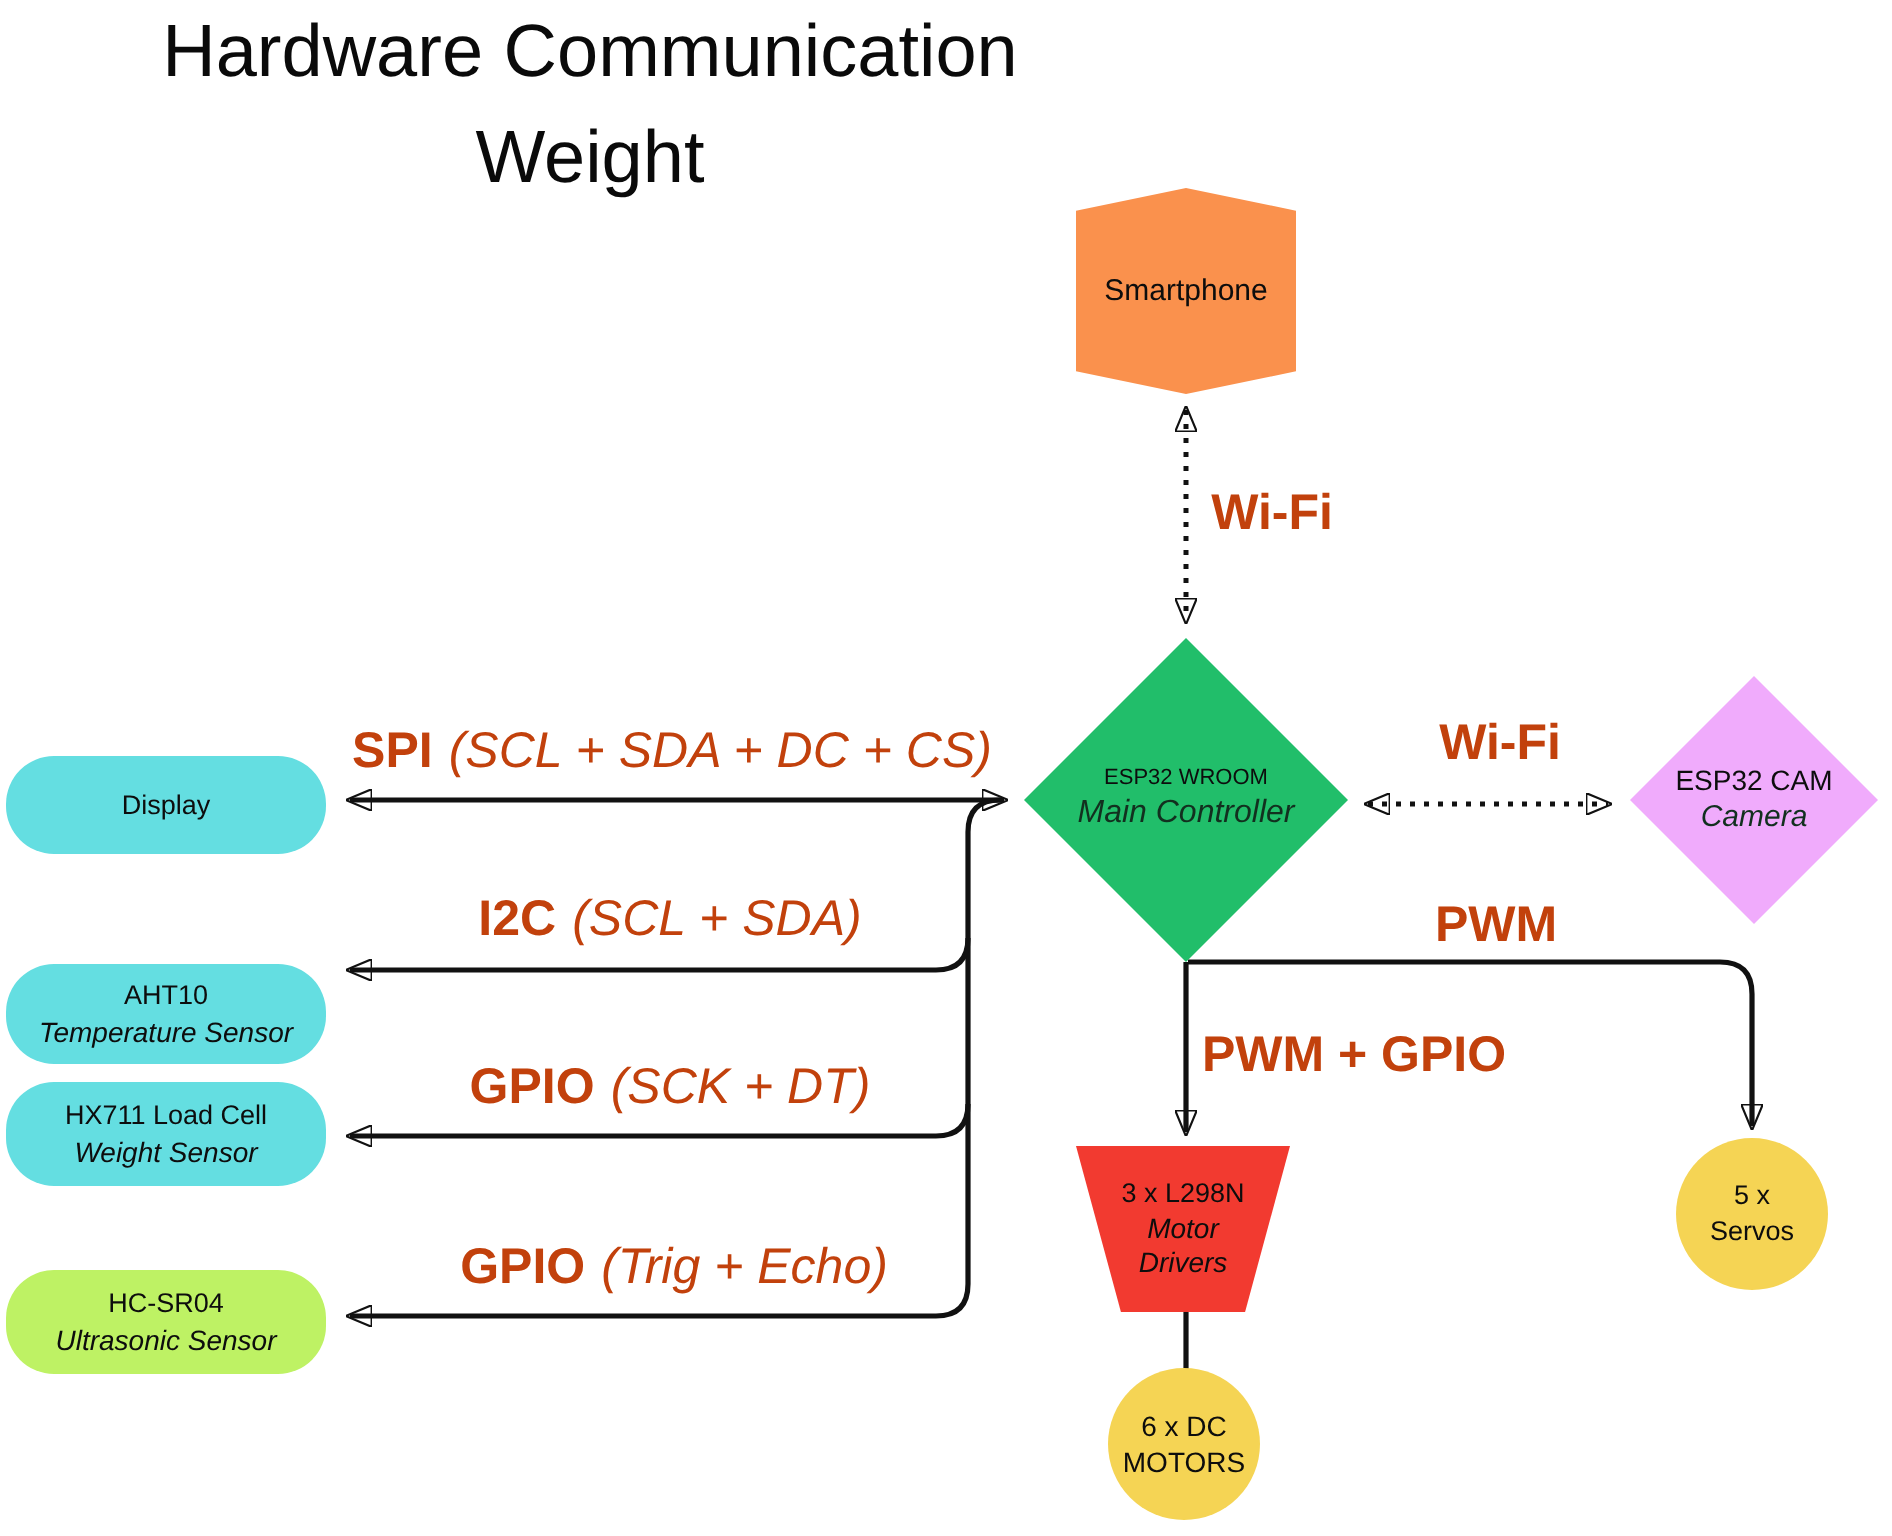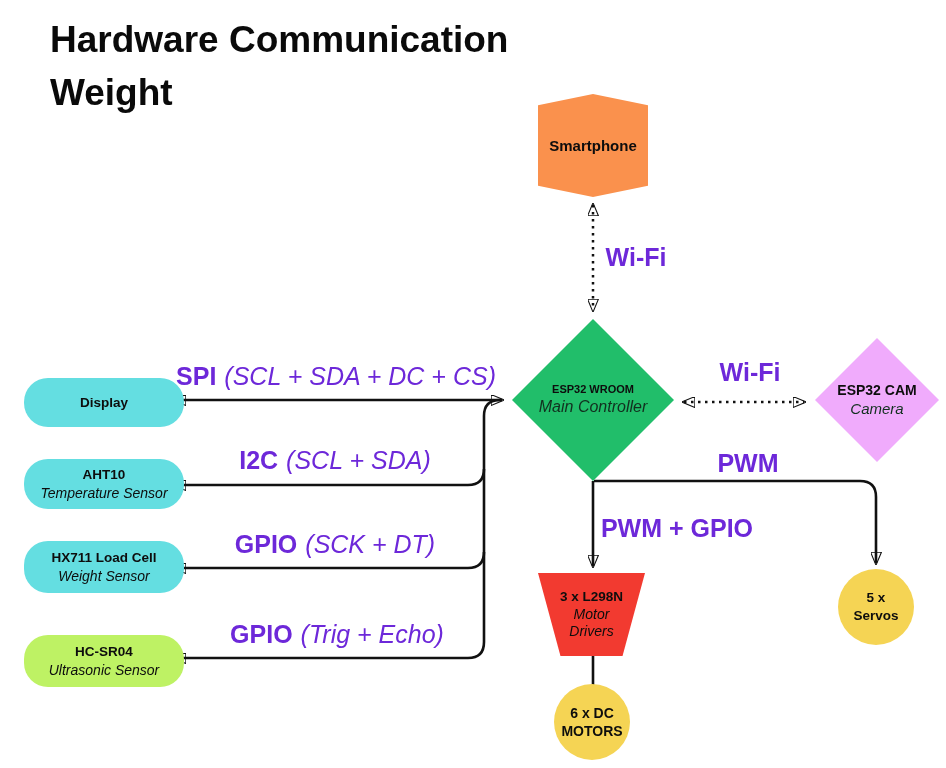--- a/index.html
+++ b/index.html
@@ -5,62 +5,62 @@
   * { margin:0; padding:0; box-sizing:border-box; }
   html,body { background:#ffffff; }
   body { font-family:"Liberation Sans", sans-serif; color:#0d0d0d; }
   .canvas { position:relative; width:946px; height:768px; background:#ffffff; overflow:hidden; }
 
   .wires { position:absolute; left:0; top:0; width:946px; height:768px; }
   .wires path, .wires line { stroke:#111; fill:none; }
   .solid { stroke-width:2.6; }
   .dotted { stroke-width:2.5; stroke-dasharray:2.5 4.5; }
 
-  .title { position:absolute; left:50px; top:14px; width:490px; 
-           font-size:37px; font-weight:bold; line-height:1.42; color:#0a0a0a; }
+  .title { position:absolute; left:50px; top:0px; width:490px; text-align:center;
+           font-size:37px; font-weight:normal; line-height:1.42; color:#0a0a0a; }
   .title span { display:block; }
 
   .node { position:absolute; display:flex; flex-direction:column; align-items:center;
           justify-content:center; text-align:center; line-height:1.3; }
-  .node .t { font-weight:bold; font-size:14px; }
+  .node .t { font-weight:normal; font-size:14px; }
   .node .s { font-style:italic; font-size:14.5px; }
 
   .hex { left:538px; top:94px; width:110px; height:103px;
          clip-path:polygon(50% 0%,100% 11%,100% 89%,50% 100%,0% 89%,0% 11%); }
   .hex .t { font-size:15px; }
 
   .diamond { clip-path:polygon(50% 0%,100% 50%,50% 100%,0% 50%); }
   .wroom { left:512px; top:319px; width:162px; height:162px; }
   .wroom .t { font-size:11px; }
   .wroom .s, .cam .s { font-size:16px; color:#12301f; }
   .cam { left:815px; top:338px; width:124px; height:124px; }
   .cam .t { font-size:14px; }
   .cam .s { font-size:15px; }
 
-  .pill { left:24px; width:160px; border-radius:24px; }
+  .pill { left:3px; width:160px; border-radius:24px; }
   .pill-display { top:378px; height:49px; }
   .pill-aht10 { top:459px; height:50px; }
   .pill-hx711 { top:541px; height:52px; }
   .pill-hcsr04 { top:635px; height:52px; }
   .pill .t { font-size:13.5px; }
   .pill .s { font-size:14px; }
 
   .trap { left:538px; top:573px; width:107px; height:83px;
           clip-path:polygon(0% 0%,100% 0%,79% 100%,21% 100%); }
   .trap .t { font-size:13.5px; }
   .trap .s { font-size:14px; line-height:1.25; }
 
   .circle { width:76px; height:76px; border-radius:50%; }
   .circle .t { font-size:14px; line-height:1.3; }
   .node-motors { left:554px; top:684px; }
   .node-servos { left:838px; top:569px; }
   .node-servos .t { font-size:13.5px; }
 
   .edge-label { position:absolute; transform:translate(-50%,-50%); white-space:nowrap;
-                font-size:25px; color:#6d28d9; }
+                font-size:25px; color:#c2410c; }
   .edge-label b { font-weight:bold; }
   .edge-label i { font-style:italic; font-weight:normal; margin-left:8px; }
 </style>
 </head>
 <body>
 
 <div class="canvas">
 
   <svg class="wires" viewBox="0 0 946 768">
     <defs>
@@ -106,21 +106,21 @@
 
   <div class="node diamond cam" style="background: #f0abfc;">
     <span class="t">ESP32 CAM</span>
     <span class="s">Camera</span>
   </div>
 
   <div class="node pill pill-display" style="background: rgb(100, 222, 225);">
     <span class="t">Display</span>
   </div>
 
-  <div class="node pill pill-aht10" style="background: rgb(100, 222, 225);">
+  <div class="node pill pill-aht10" style="background: rgb(100, 222, 225); margin-top: 23px;">
     <span class="t">AHT10</span>
     <span class="s">Temperature Sensor</span>
   </div>
 
   <div class="node pill pill-hx711" style="background: rgb(100, 222, 225);">
     <span class="t">HX711 Load Cell</span>
     <span class="s">Weight Sensor</span>
   </div>
 
   <div class="node pill pill-hcsr04" style="background: #bef264;">

